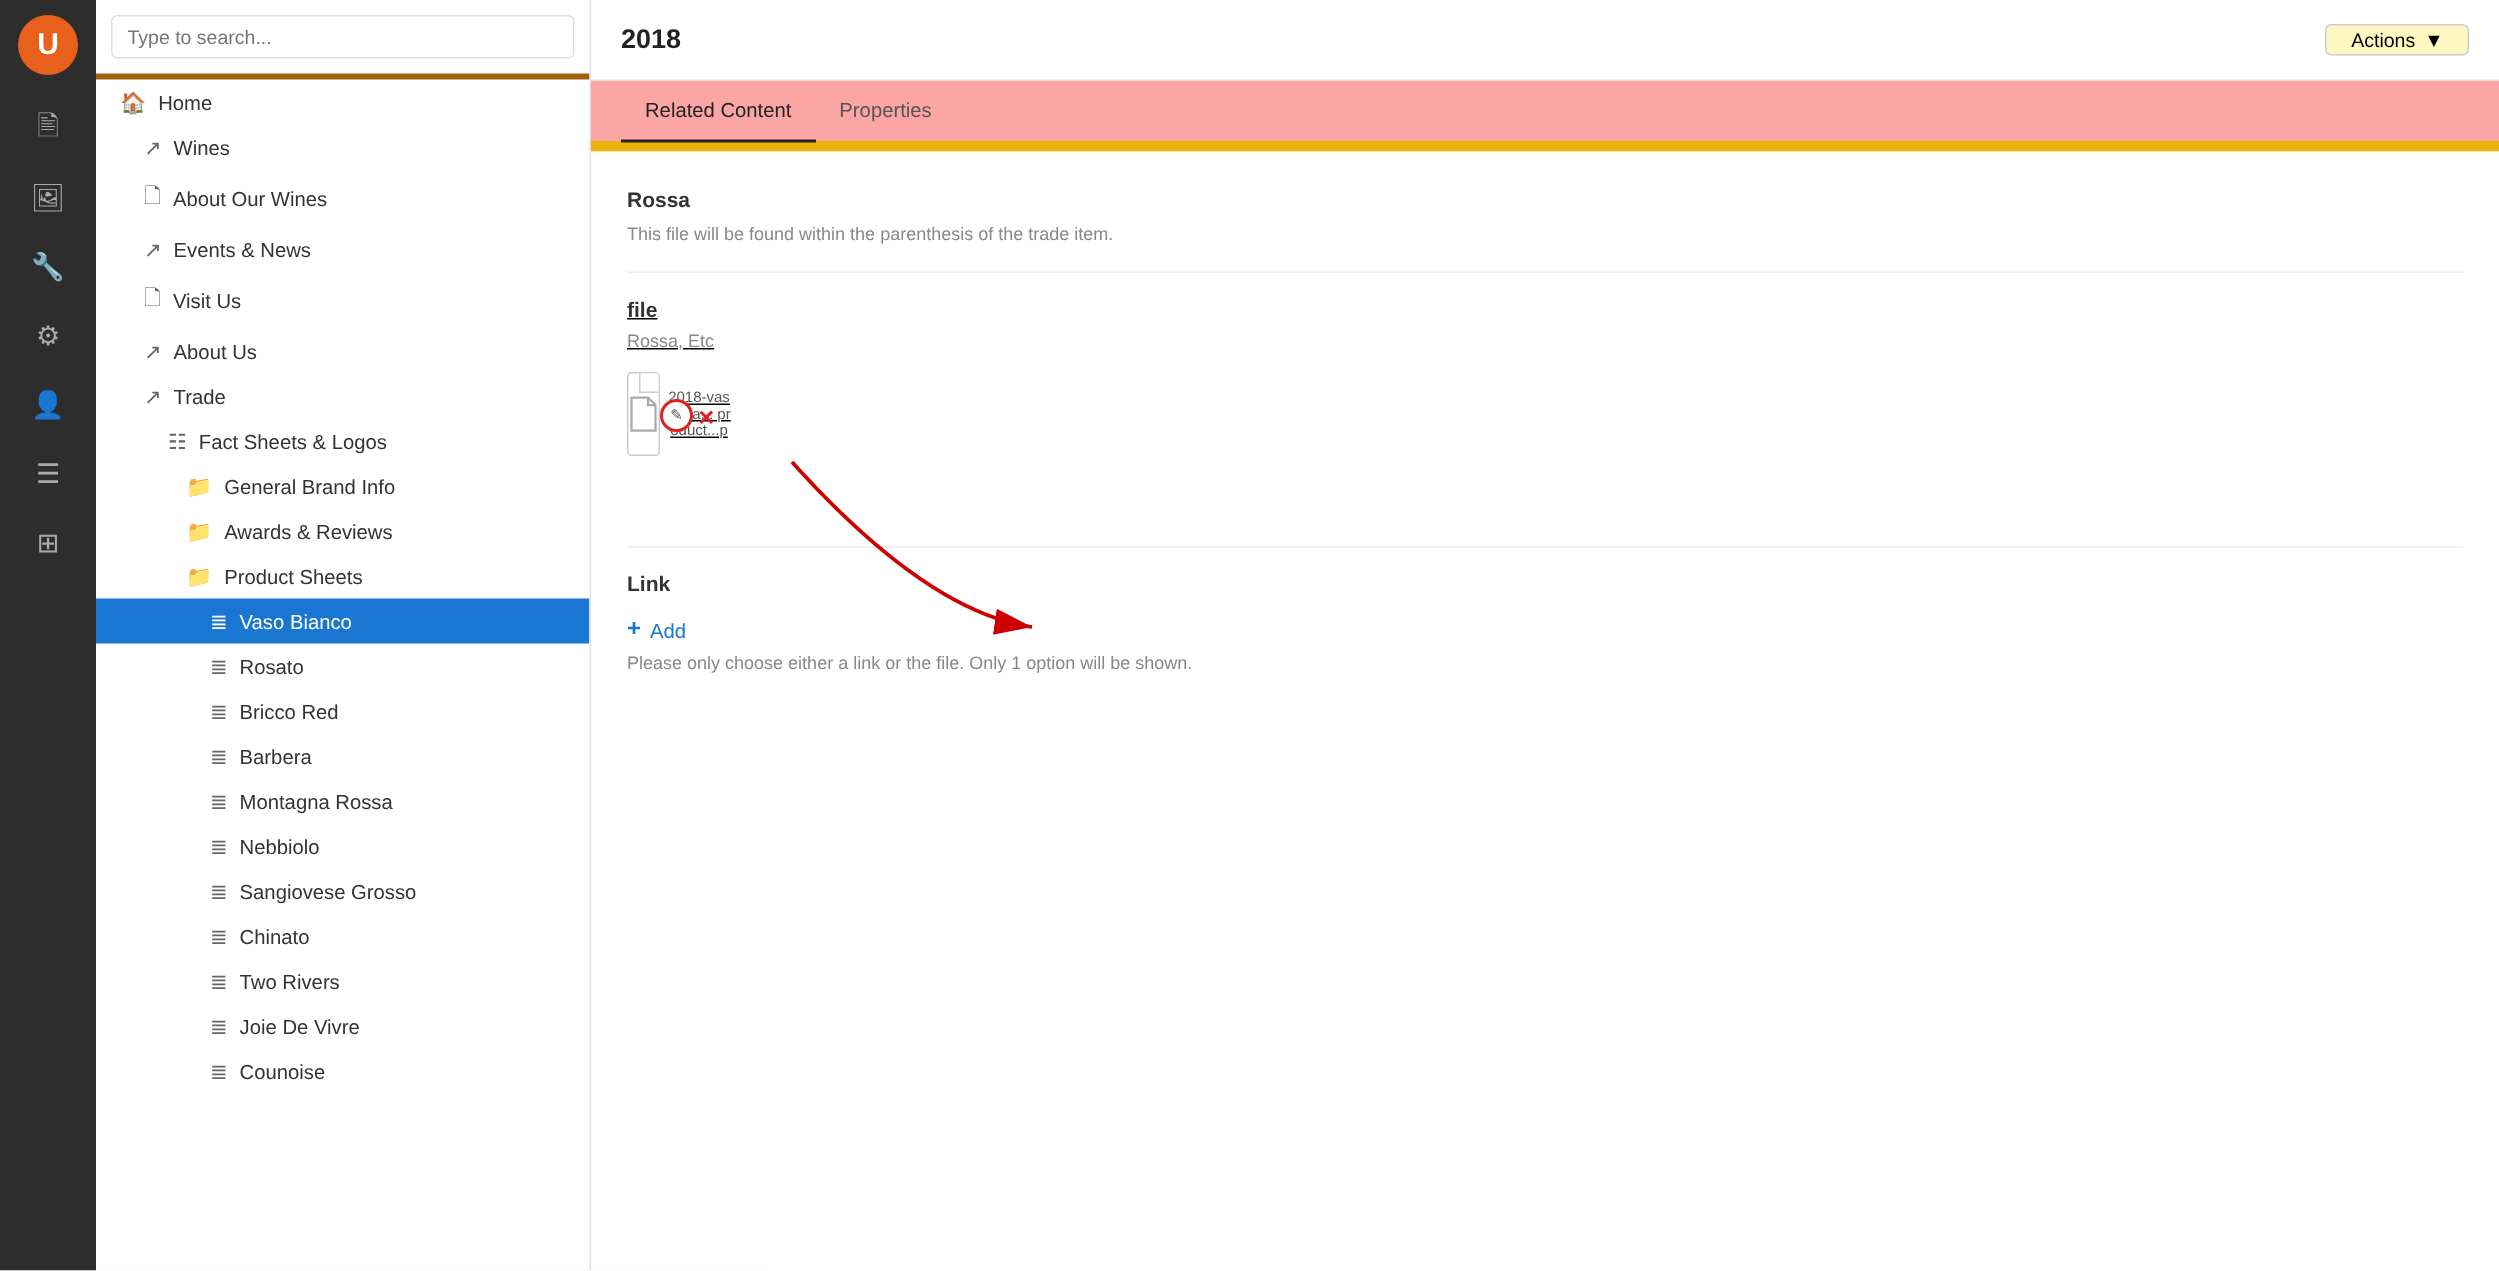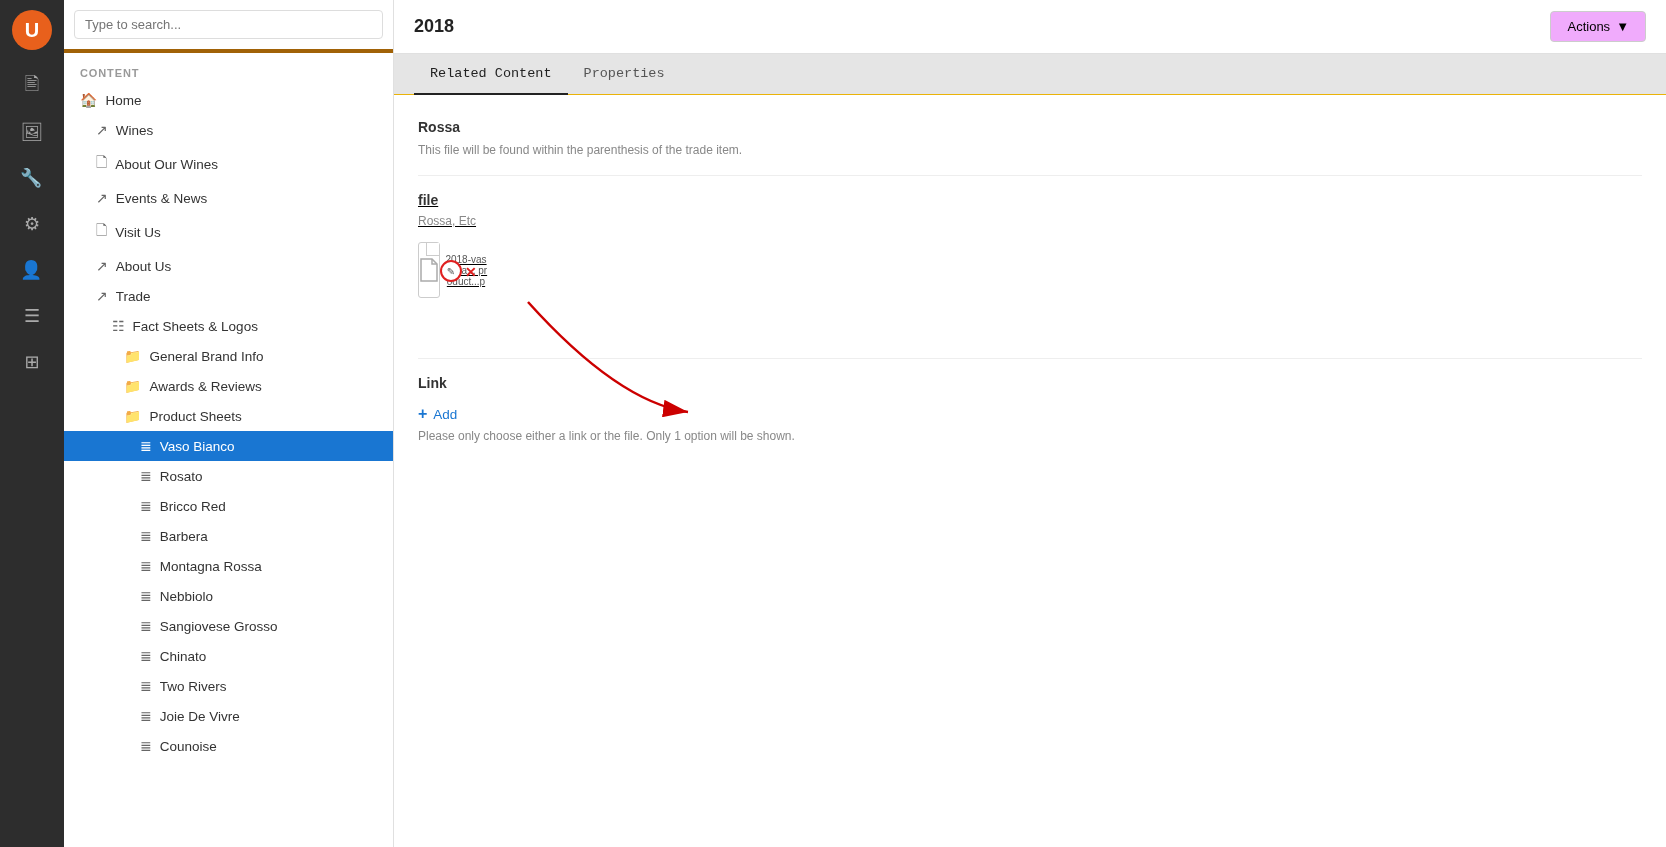--- a/index.html
+++ b/index.html
@@ -94,50 +94,48 @@
     
     .main {
       flex: 1;
       display: flex;
       flex-direction: column;
       background: #fff;
       overflow: hidden;
     }
     .main-header {
       display: flex;
-      align-items: center;
-      padding: 0 20px;
+      padding: 16px 20px;
       height: 54px;
       border-bottom: 1px solid #e0e0e0;
       background: #fff;
     }
     .main-title {
       font-size: 18px;
       font-weight: 600;
       color: #222;
       flex: 1;
     }
     .actions-btn {
       padding: 7px 16px;
       border: 1px solid #ccc;
       border-radius: 4px;
-      background: #f0abfc;
+      background: #fef9c3;
       font-size: 13px;
       cursor: pointer;
       display: flex;
       align-items: center;
       gap: 6px;
     }
 
     .tabs {
       display: flex;
-      border-bottom: 1px solid #eab308;
+      border-bottom: 7px solid #eab308;
       padding: 0 20px;
-      background: #e5e5e5;
-      font-family: Liberation Mono, monospace;
+      background: #fca5a5;
     }
     .tab {
       padding: 12px 16px;
       font-size: 13.5px;
       color: #555;
       cursor: pointer;
       border-bottom: 2px solid transparent;
       margin-bottom: -1px;
     }
     .tab.active {
@@ -268,21 +266,20 @@
   <div class="nav-icon">⚙</div>
   <div class="nav-icon">👤</div>
   <div class="nav-icon">☰</div>
   <div class="nav-icon">⊞</div>
 </div>
 
 <div class="sidebar">
   <div class="search-bar">
     <input type="text" placeholder="Type to search..." style="">
   </div>
-  <div class="content-label">CONTENT</div>
   <div class="nav-tree">
 
     <div class="nav-item indent-0">
       <span class="item-icon">🏠</span>
       <span>Home</span>
     </div>
 
     <div class="nav-item indent-1">
       <span class="item-icon">↗</span>
       <span>Wines</span>

